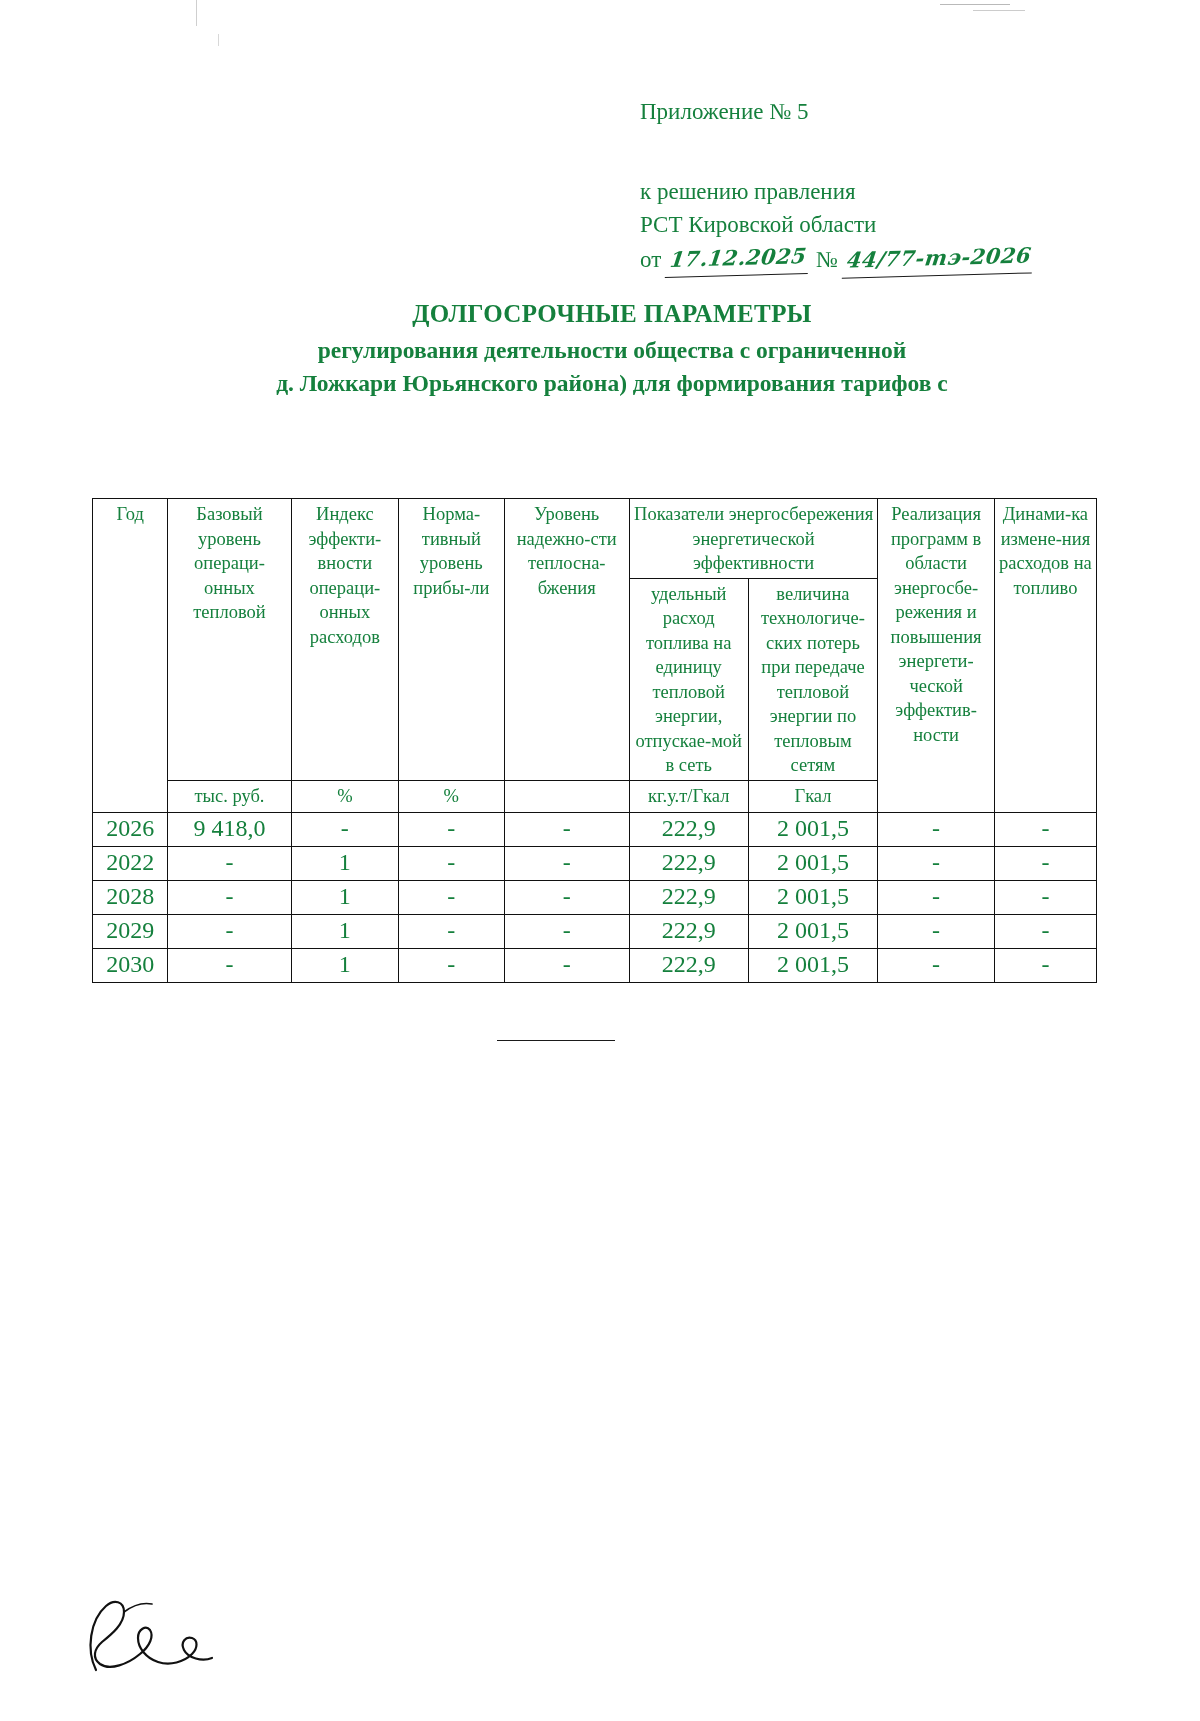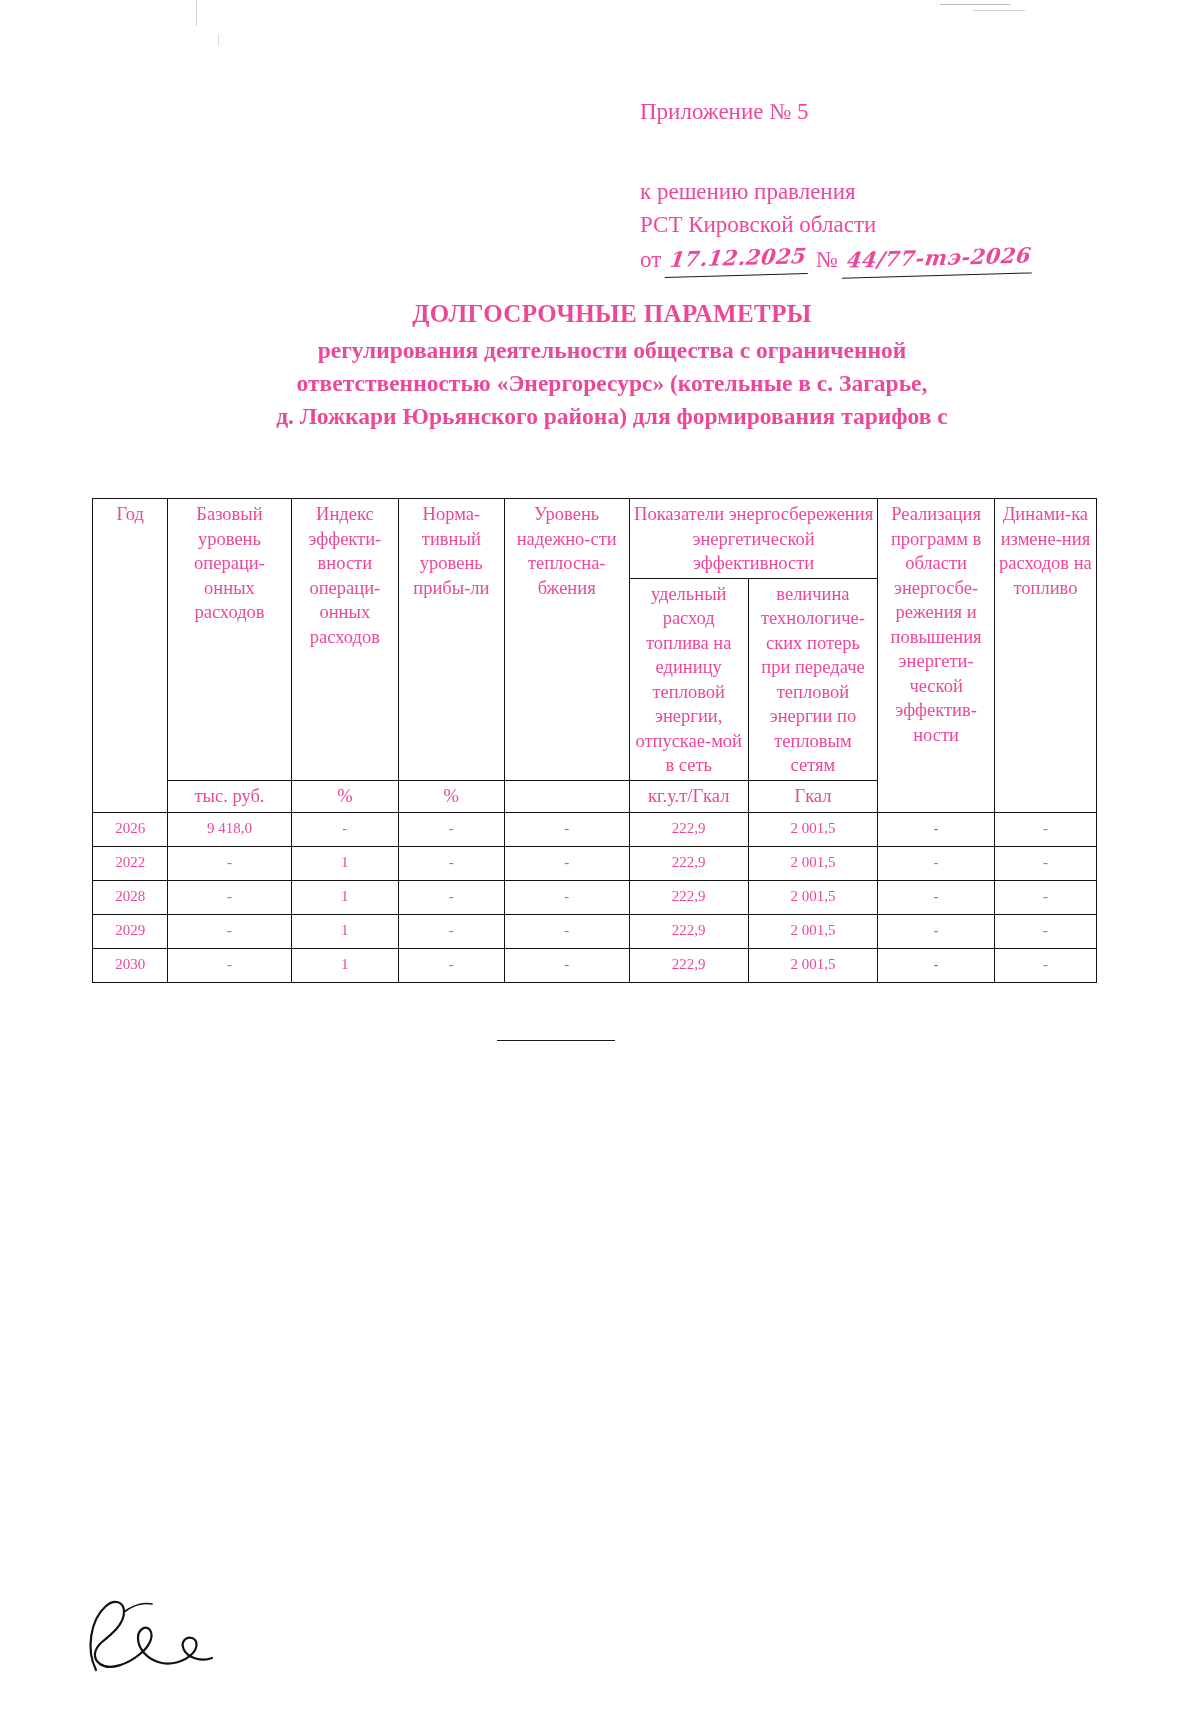--- a/index.html
+++ b/index.html
@@ -6,21 +6,21 @@
     margin: 0;
     padding: 0;
     background: #ffffff;
   }
   .page {
     position: relative;
     width: 1200px;
     height: 1721px;
     background: #ffffff;
     font-family: "Liberation Serif", serif;
-    color: #ec4899;
+    color: #15803d;
     overflow: hidden;
   }
   
   .scan-artifact {
     position: absolute;
     top: 4px;
     right: 190px;
     width: 70px;
     height: 1px;
     background: #b9b9b9;
@@ -130,21 +130,21 @@
   td.units {
     vertical-align: middle;
     padding-top: 2px;
     padding-bottom: 3px;
     height: 26px;
   }
   td.val {
     vertical-align: middle;
     height: 28px;
     line-height: 26px;
-    font-size: 15px;
+    font-size: 24px;
     padding: 1px 2px;
     margin-top: 16px;
   }
   .hdr-top-pad { padding-top: 4px; }
 
   
   .divider {
     position: absolute;
     left: 497px;
     top: 1040px;
@@ -183,42 +183,41 @@
         <span>№</span>
         <span class="hand">44/77-тэ-2026</span>
       </div>
     </div>
   </div>
 
   <div class="title-wrap">
     <div class="title-main">ДОЛГОСРОЧНЫЕ ПАРАМЕТРЫ</div>
     <div class="title-sub">
       <div>регулирования деятельности общества с ограниченной</div>
-      <div>ответственностью «Энергоресурс» (котельные в с. Загарье,</div>
       <div>д. Ложкари Юрьянского района) для формирования тарифов с</div>
     </div>
   </div>
 
   <div class="tbl-wrap">
     <table class="params">
       <colgroup>
         <col style="width:68px">
         <col style="width:111px">
         <col style="width:97px">
         <col style="width:95px">
         <col style="width:113px">
         <col style="width:107px">
         <col style="width:117px">
         <col style="width:105px">
         <col style="width:92px">
       </colgroup>
       <thead>
         <tr>
           <th rowspan="3" class="hdr-top-pad">Год</th>
-          <th rowspan="2" class="hdr-top-pad">Базовый уровень операци-онных расходов</th>
+          <th rowspan="2" class="hdr-top-pad">Базовый уровень операци-онных тепловой</th>
           <th rowspan="2" class="hdr-top-pad">Индекс эффекти-вности операци-онных расходов</th>
           <th rowspan="2" class="hdr-top-pad">Норма-тивный уровень прибы-ли</th>
           <th rowspan="2" class="hdr-top-pad">Уровень надежно-сти теплосна-бжения</th>
           <th colspan="2" class="hdr-top-pad">Показатели энергосбережения энергетической эффективности</th>
           <th rowspan="3" class="hdr-top-pad">Реализация программ в области энергосбе-режения и повышения энергети-ческой эффектив-ности</th>
           <th rowspan="3" class="hdr-top-pad">Динами-ка измене-ния расходов на топливо</th>
         </tr>
         <tr>
           <th>удельный расход топлива на единицу тепловой энергии, отпускае-мой в сеть</th>
           <th>величина технологиче-ских потерь при передаче тепловой энергии по тепловым сетям</th>

